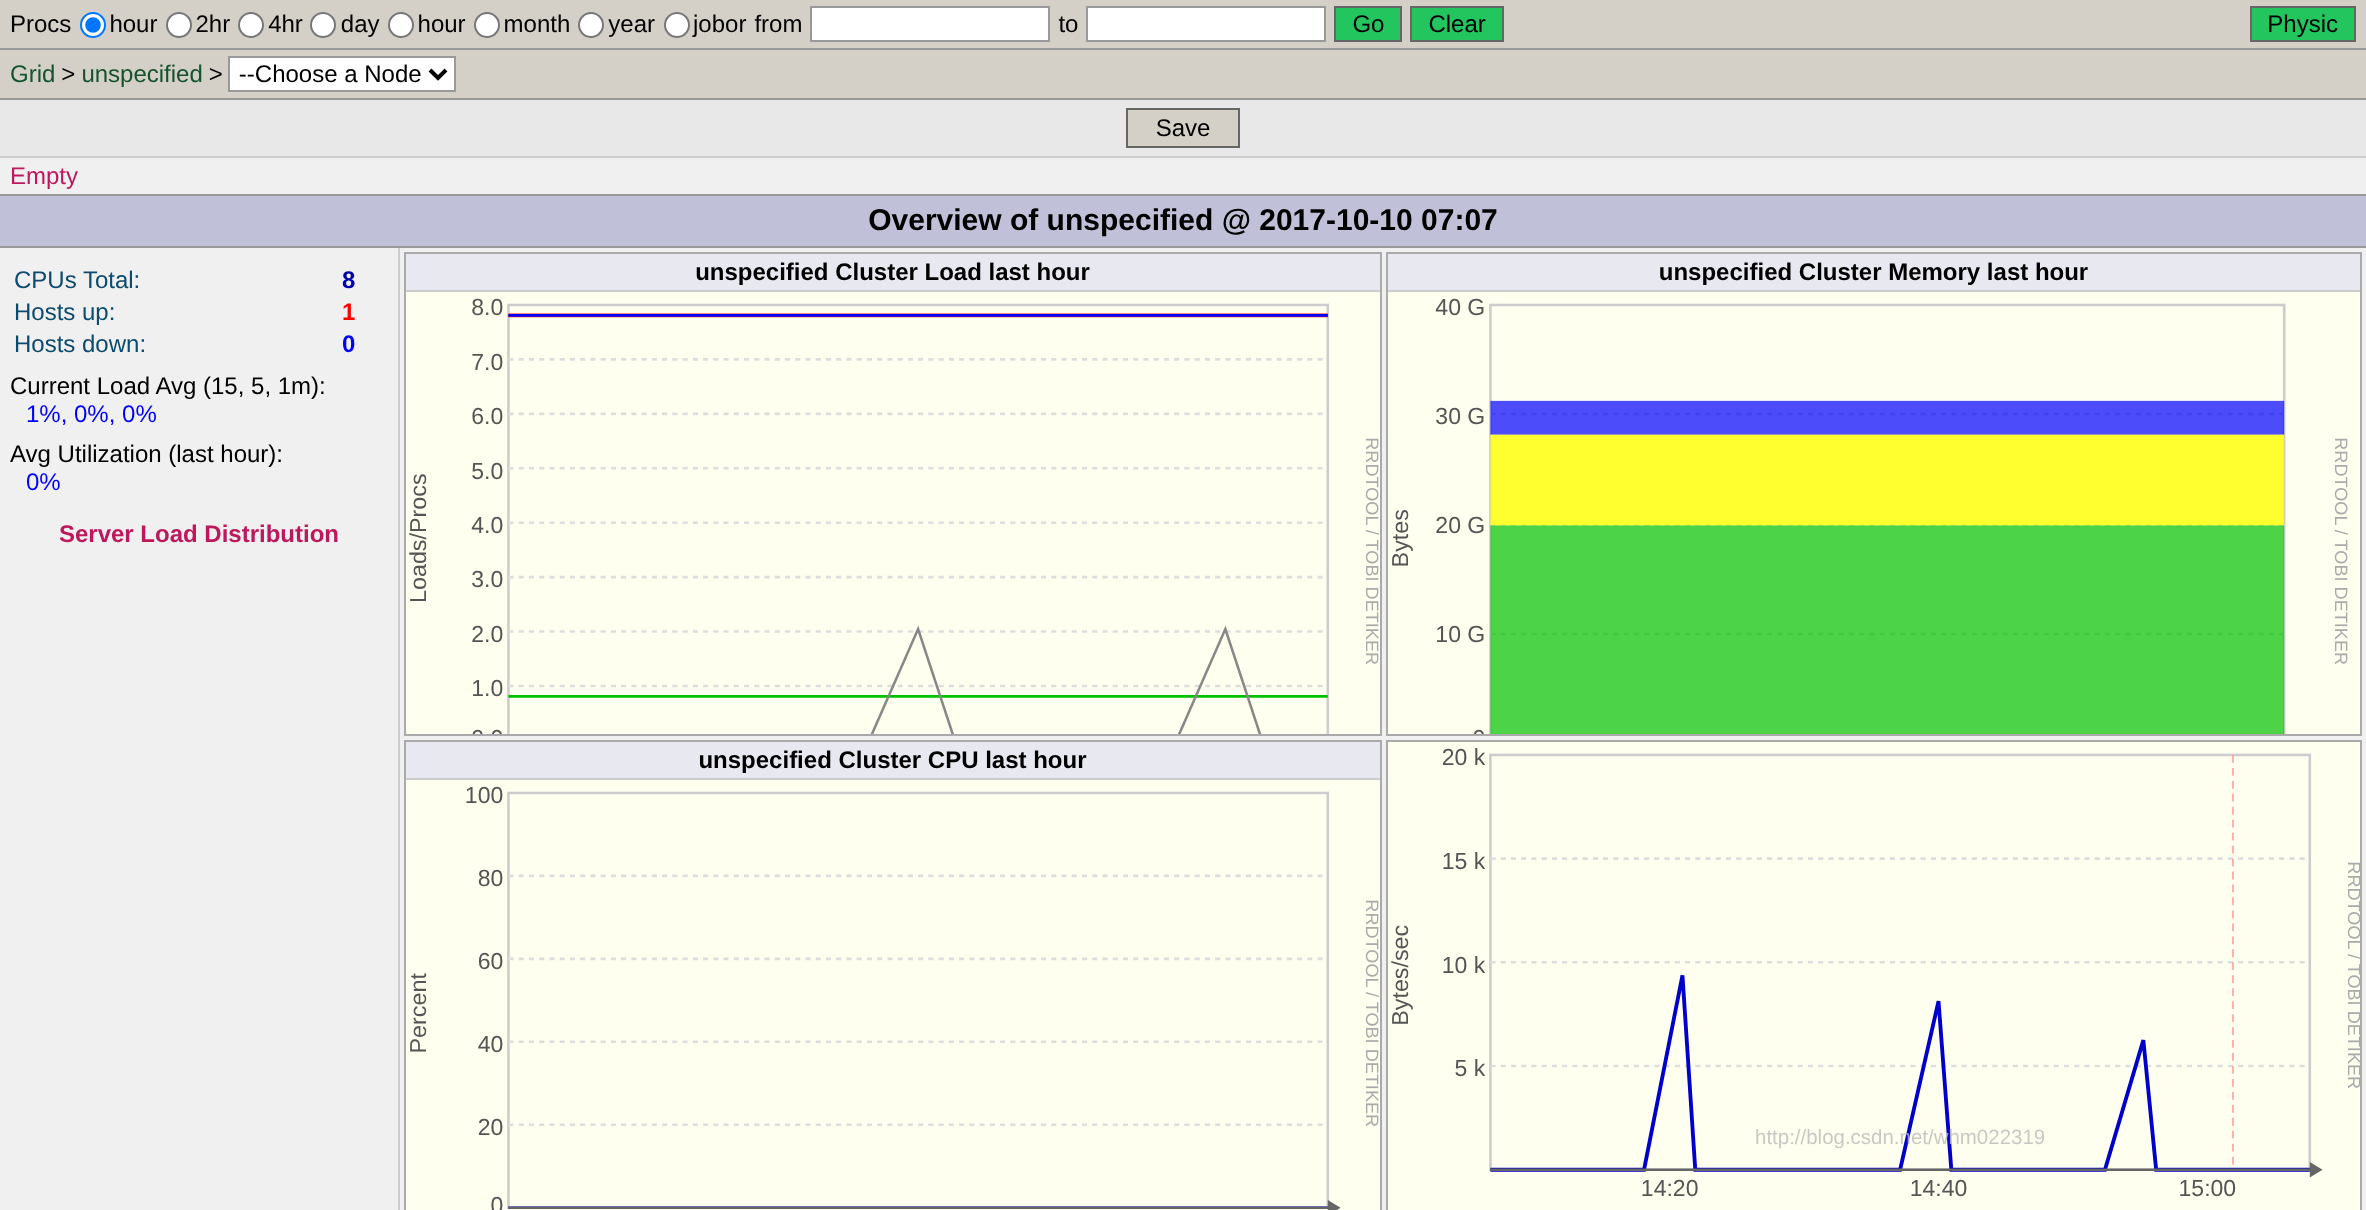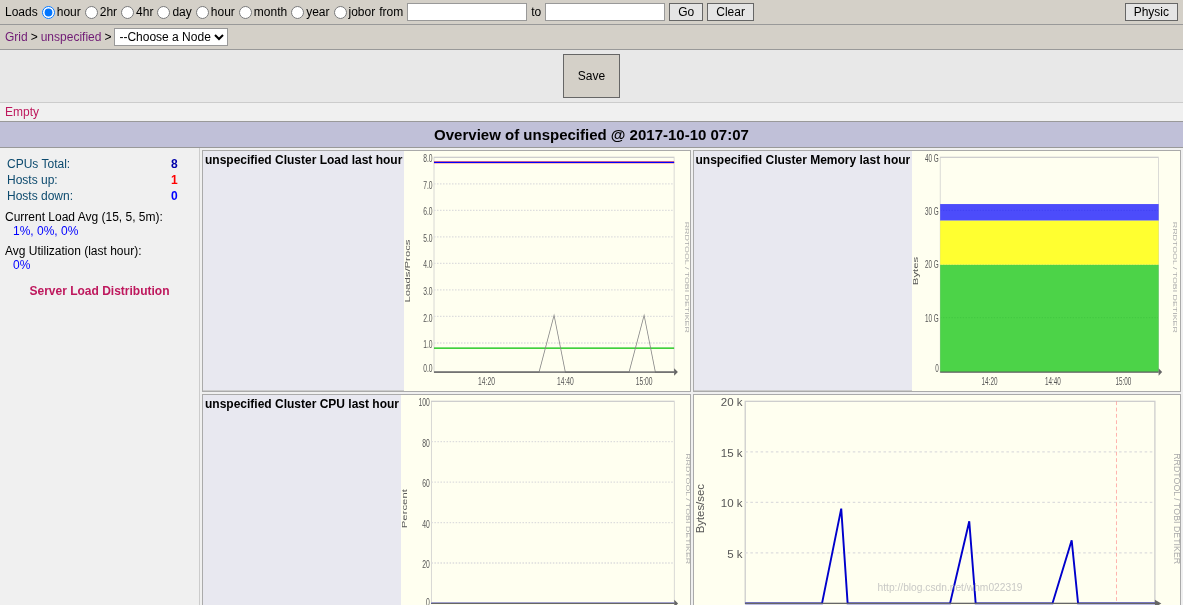--- a/index.html
+++ b/index.html
@@ -17,21 +17,21 @@
     .top-bar input[type="text"] {
       border: 1px solid #999;
       padding: 1px 3px;
       font-size: 12px;
       background: white;
     }
     .top-bar button {
       padding: 1px 8px;
       font-size: 12px;
       border: 1px solid #666;
-      background: #e5e5e5;
+      background: #22c55e;
       cursor: pointer;
     }
     .physic-btn {
       margin-left: auto;
       padding: 1px 8px;
       font-size: 12px;
       border: 1px solid #666;
       background: #d4d0c8;
       cursor: pointer;
     }
@@ -50,21 +50,21 @@
       background: white;
     }
 
     .save-bar {
       background: #e8e8e8;
       text-align: center;
       padding: 4px;
       border-bottom: 1px solid #ccc;
     }
     .save-bar button {
-      padding: 14px 14px;
+      padding: 2px 14px;
       font-size: 12px;
       border: 1px solid #666;
       background: #d4d0c8;
       cursor: pointer;
     }
 
     .empty-label {
       padding: 2px 5px;
       font-size: 12px;
       color: #be185d;
@@ -115,20 +115,21 @@
       padding: 2px;
       overflow: hidden;
     }
 
     .chart-box {
       background: #0f766e;
       border: 1px solid #aaa;
       position: relative;
       overflow: hidden;
       display: flex;
+      flex-direction: column;
     }
 
     .chart-title {
       text-align: center;
       font-size: 12px;
       font-weight: bold;
       padding: 2px;
       background: #e8e8f0;
       border-bottom: 1px solid #ccc;
     }
@@ -137,27 +138,27 @@
       flex: 1;
       position: relative;
       background: #fffff0;
     }
 
     svg.chart-svg {
       width: 100%;
       height: 100%;
     }
 
-    .breadcrumb-link { color: #701a75; text-decoration: none; }
+    .breadcrumb-link { color: #14532d; text-decoration: none; }
   </style>
 </head>
 <body>
 
 <div class="top-bar">
-  <span>Loads</span>
+  <span>Procs</span>
   <label>
     <input type="radio" name="timerange" checked="" style="">
     <span>hour</span>
   </label>
   <label>
     <input type="radio" name="timerange" style="">
     <span>2hr</span>
   </label>
   <label>
     <input type="radio" name="timerange" style="">
@@ -223,21 +224,21 @@
         <td>Hosts up:</td>
         <td style="color:red;font-weight:bold;">1</td>
       </tr>
       <tr>
         <td>Hosts down:</td>
         <td style="color:blue;font-weight:bold;">0</td>
       </tr>
     </tbody>
       </table>
     <div style="margin-top:6px;">
-      <div>Current Load Avg (15, 5, 5m):</div>
+      <div>Current Load Avg (15, 5, 1m):</div>
       <div style="color:blue;padding-left:8px;">1%, 0%, 0%</div>
     </div>
     <div style="margin-top:6px;">
       <div>Avg Utilization (last hour):</div>
       <div style="color:blue;padding-left:8px;">0%</div>
     </div>
     <div class="section-header" style="margin-top:12px;">Server Load Distribution</div>
   </div>
 
   <div class="charts-panel">

